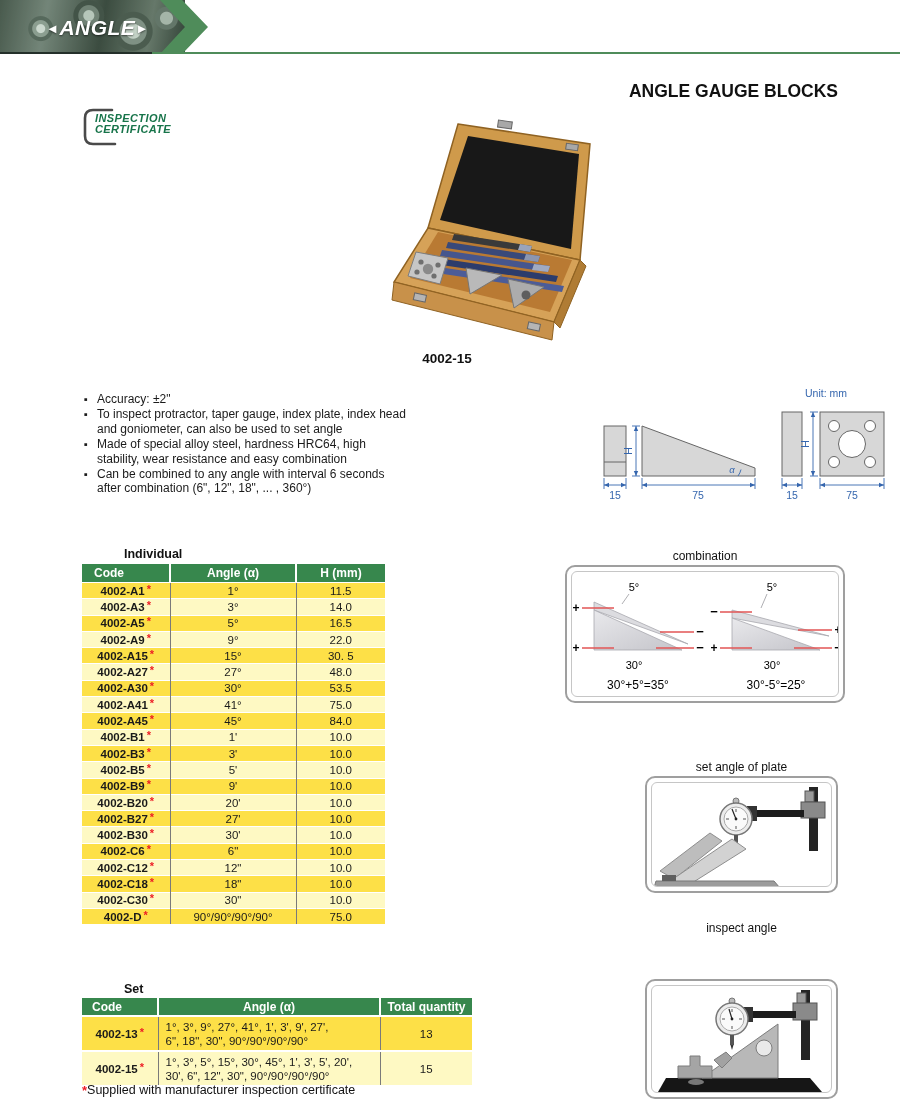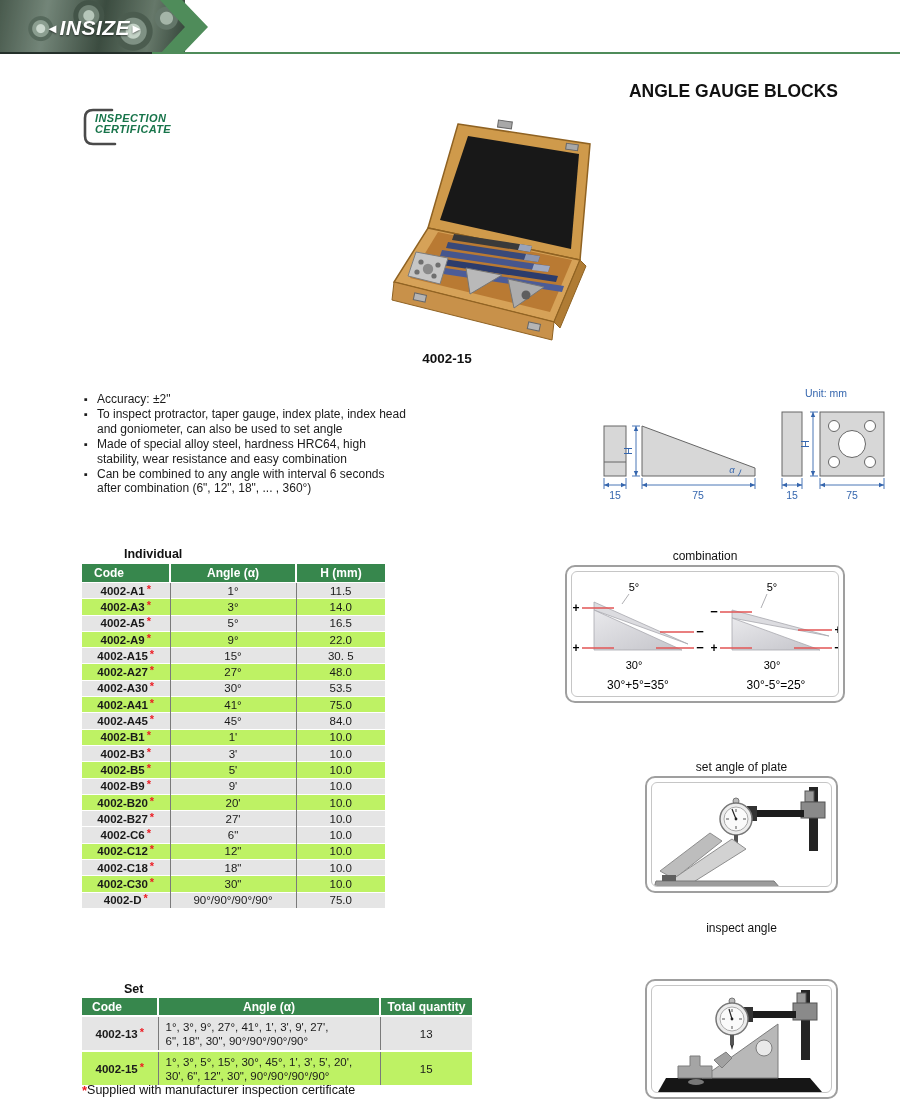--- a/index.html
+++ b/index.html
@@ -51,22 +51,22 @@
   
   .tbl-label{position:absolute;font-size:12.5px;font-weight:bold;color:#111;padding-left:42px;}
   table{border-collapse:collapse;table-layout:fixed;}
   .ind{position:absolute;left:82px;top:564px;width:303px;font-size:11.5px;}
   .ind th{background:#37874d;color:#fff;font-size:12px;font-weight:bold;height:18px;padding:0;}
   .ind th:not(:last-child){border-right:2px solid #fff;}
   .ind th:first-child{text-align:left;padding-left:12px;}
   .ind td{text-align:center;height:15.3px;padding:0;border-top:1.6px solid #fff;
     border-right:1px solid #7a7a7a;}
   .ind td:last-child{border-right:none;}
-  tr.dark td{background:#e5e5e5;}
-  tr.light td{background:#bef264;}
+  tr.dark td{background:#fde047;}
+  tr.light td{background:#fef9c3;}
   .codetxt{font-weight:bold;}
   .ast{color:#ed1c24;font-weight:bold;font-size:11px;position:relative;top:-2px;margin-left:2px;}
 
   .set{position:absolute;left:82px;top:998px;width:390px;font-size:11.5px;}
   .set th{background:#37874d;color:#fff;font-size:12px;font-weight:bold;height:17px;padding:0;}
   .set th:not(:last-child){border-right:2px solid #fff;}
   .set th:first-child{text-align:left;padding-left:10px;}
   .set td{height:33px;padding:0;border-top:2px solid #fff;border-right:1px solid #7a7a7a;}
   .set td:last-child{border-right:none;text-align:center;}
   .set td.codecell{text-align:center;}
@@ -84,21 +84,21 @@
 </style>
 </head>
 <body>
 
 <div class="page">
 
   <div class="photo-strip">
     <div class="photo-tint"></div>
   </div>
   <div class="chevron"></div>
-  <div class="brand"><span class="arr">◄</span><span>INSIZE</span><span class="arr">►</span></div>
+  <div class="brand"><span class="arr">◄</span><span>ANGLE</span><span class="arr">►</span></div>
   <div class="green-rule"></div>
 
   <div class="cert">
     <svg width="36" height="40" viewBox="0 0 36 40">
       <path d="M 30 3 L 11 3 Q 3 3 3 11 L 3 29 Q 3 37 11 37 L 33 37" fill="none" stroke="#4a4a4a" stroke-width="2.6" stroke-linecap="round"></path>
     </svg>
     <div class="txt">
       <div>INSPECTION</div>
       <div>CERTIFICATE</div>
     </div>
@@ -301,20 +301,25 @@
           <td>10.0</td>
         </tr>
         <tr class="light">
           <td><span class="codetxt">4002-B20</span><span class="ast">*</span></td>
           <td>20'</td>
           <td>10.0</td>
         </tr>
         <tr class="dark">
           <td><span class="codetxt">4002-B27</span><span class="ast">*</span></td>
           <td>27'</td>
+          <td>10.0</td>
+        </tr>
+        <tr class="light">
+          <td><span class="codetxt">4002-B30</span><span class="ast">*</span></td>
+          <td>30'</td>
           <td>10.0</td>
         </tr>
         <tr class="dark">
           <td><span class="codetxt">4002-C6</span><span class="ast">*</span></td>
           <td>6"</td>
           <td>10.0</td>
         </tr>
         <tr class="light">
           <td><span class="codetxt">4002-C12</span><span class="ast">*</span></td>
           <td>12"</td>

